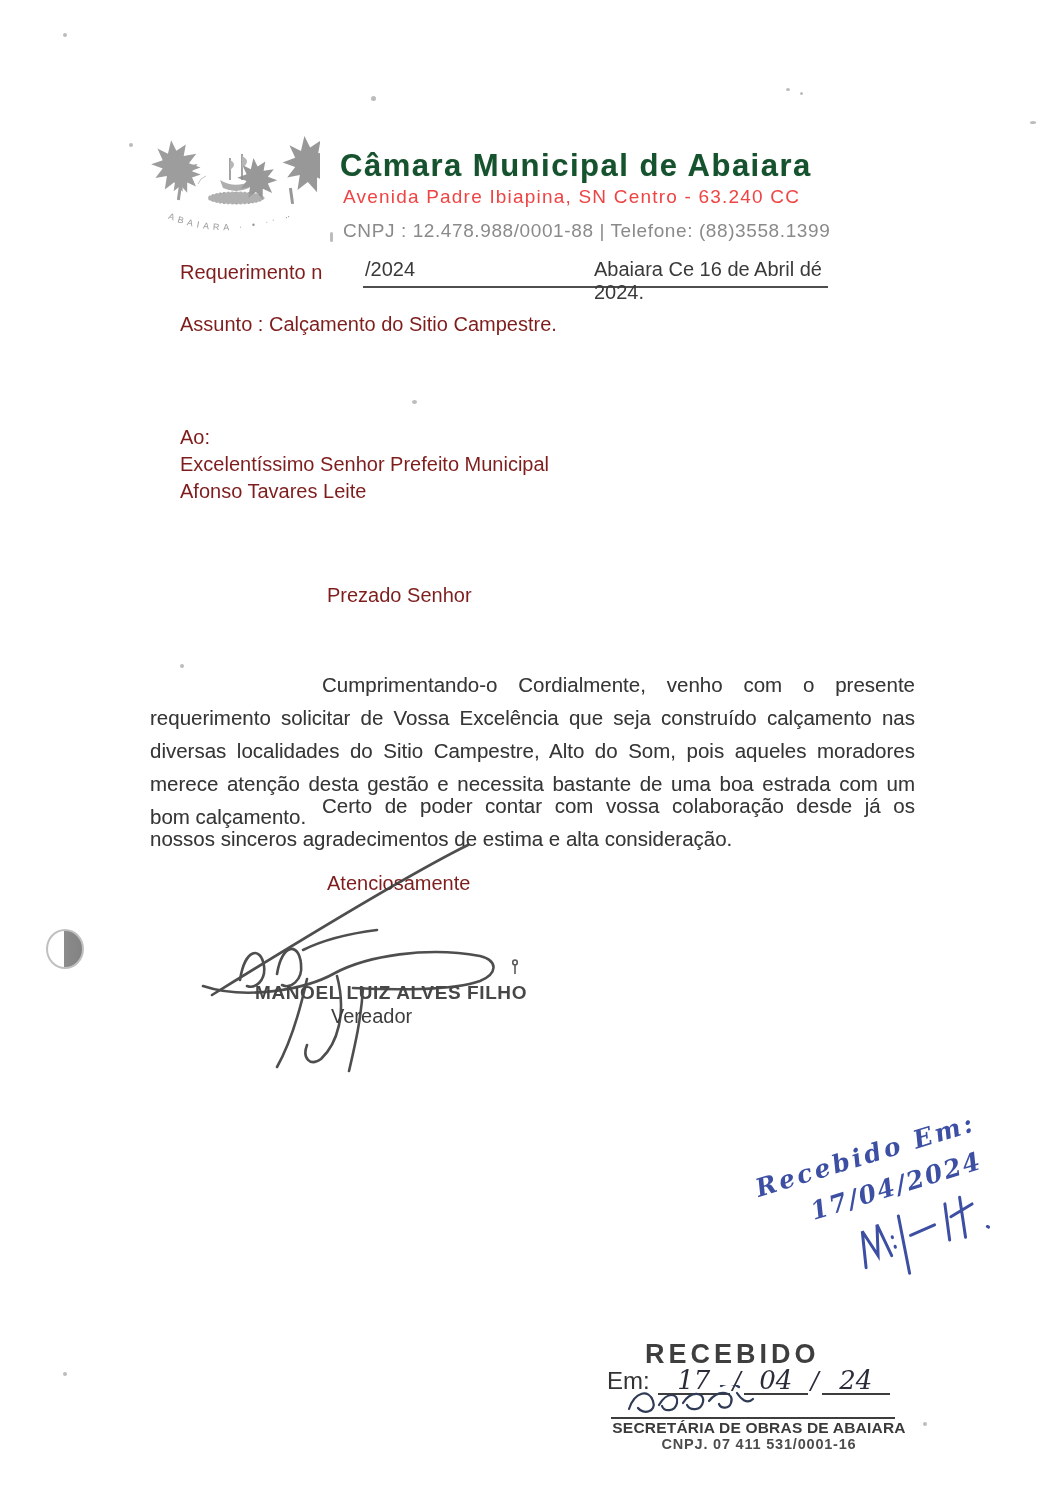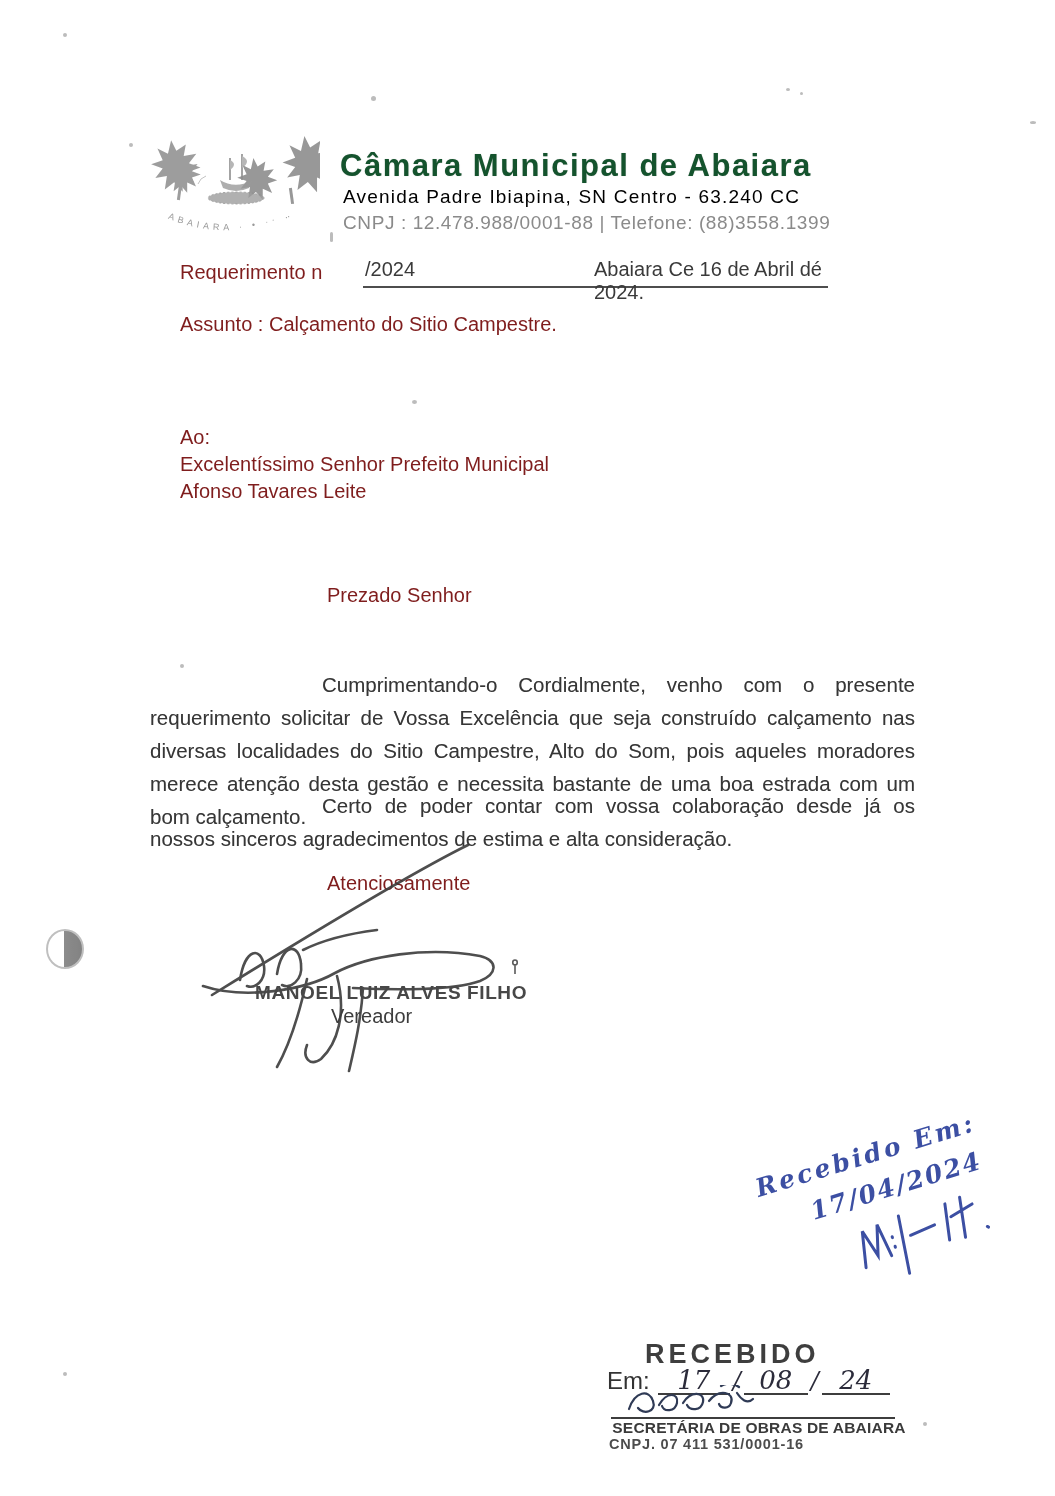--- a/index.html
+++ b/index.html
@@ -13,21 +13,21 @@
     margin:0 auto;
   }
   .abs{position:absolute;}
 
   
   .org-title{
     font-size:31px;font-weight:bold;color:#14532d;
     letter-spacing:1.5px;
     text-shadow:0 0 1px rgba(110,110,110,.4);
   }
-  .org-address{font-size:19px;color:#000000;letter-spacing:1.2px;}
+  .org-address{font-size:19px;color:#ef4444;letter-spacing:1.2px;}
   .org-cnpj{font-size:19px;color:#8a8a8a;letter-spacing:.6px;}
 
   
   .t20{font-size:20px;color:#7f1d1d;}
   .para{
     width:765px;font-size:20.5px;line-height:33px;color:#363636;
     text-align:justify;text-indent:172px;
     text-shadow:0 0 .5px rgba(40,40,40,.25);
   }
   .ref-line{border-bottom:2px solid #4e4e4e;height:28px;}
@@ -117,21 +117,21 @@
       </g>
 
       <text font-size="9" fill="#9a9a9a" letter-spacing="4" font-family="Liberation Sans, sans-serif">
         <textPath href="#arc" startOffset="4%">ABAIARA · • ·· ‥</textPath>
       </text>
     </svg>
   </div>
 
   <div class="abs org-title" style="left:340px;top:148px;">Câmara Municipal de Abaiara</div>
   <div class="abs org-address" style="left:343px;top:186px;">Avenida Padre Ibiapina, SN   Centro - 63.240 CC</div>
-  <div class="abs org-cnpj" style="left:343px;top:212px;">CNPJ : 12.478.988/0001-88  | Telefone: (88)3558.1399</div>
+  <div class="abs org-cnpj" style="left:343px;top:220px;">CNPJ : 12.478.988/0001-88  | Telefone: (88)3558.1399</div>
 
   <div class="abs t20" style="left:180px;top:261px;">Requerimento n</div>
   <div class="abs ref-line" style="left:363px;top:258px;width:465px;">
     <span class="ref-number">/2024</span>
     <span class="ref-date">Abaiara Ce 16 de Abril dé 2024.</span>
   </div>
 
   <div class="abs t20" style="left:180px;top:313px;">Assunto : Calçamento do Sitio Campestre.</div>
 
   <div class="abs" style="left:180px;top:424px;line-height:27px;">
@@ -191,35 +191,35 @@
     </div>
   </div>
 
   <div class="abs" style="left:605px;top:1303px;width:305px;height:118px;margin-top:36px;">
     <div class="stamp-title" style="position:absolute;left:40px;top:0;">RECEBIDO</div>
 
     <div style="position:absolute;left:2px;top:28px;display:flex;align-items:flex-end;">
       <span class="stamp-em" style="margin-right:8px;">Em:</span>
       <span class="stamp-seg" style="width:72px;">17</span>
       <span class="stamp-slash">/</span>
-      <span class="stamp-seg" style="width:64px;">08</span>
+      <span class="stamp-seg" style="width:64px;">04</span>
       <span class="stamp-slash">/</span>
       <span class="stamp-seg" style="width:68px;">24</span>
     </div>
 
     <div class="sig-underline" style="position:absolute;left:6px;top:48px;width:284px;height:30px;">
       <svg width="200" height="32" viewBox="0 0 200 32" style="position:absolute;left:10px;top:-2px;">
         <g fill="none" stroke="#2f3a55" stroke-width="2.2" stroke-linecap="round">
           <path d="M 8,24 C 14,6 28,4 32,16 C 36,27 22,30 17,23"></path>
           <path d="M 38,20 C 46,6 58,8 56,18 C 54,27 43,27 41,21"></path>
           <path d="M 62,18 C 70,5 84,7 82,17 C 80,26 69,26 66,20"></path>
           <path d="M 88,16 C 98,3 114,7 110,18 C 108,24 100,24 98,19"></path>
           <path d="M 116,8 C 120,14 126,20 132,14"></path>
           <path d="M 100,1 C 106,-3 114,-1 118,2"></path>
         </g>
       </svg>
     </div>
 
     <div class="stamp-org" style="position:absolute;left:4px;top:80px;width:300px;text-align:center;">SECRETÁRIA DE OBRAS DE ABAIARA</div>
-    <div class="stamp-cnpj" style="position:absolute;left:4px;top:97px;width:300px;text-align:left;">CNPJ. 07 411 531/0001-16</div>
+    <div class="stamp-cnpj" style="position:absolute;left:4px;top:97px;width:300px;text-align:center;">CNPJ. 07 411 531/0001-16</div>
   </div>
 
 </div>
 
 </body></html>

